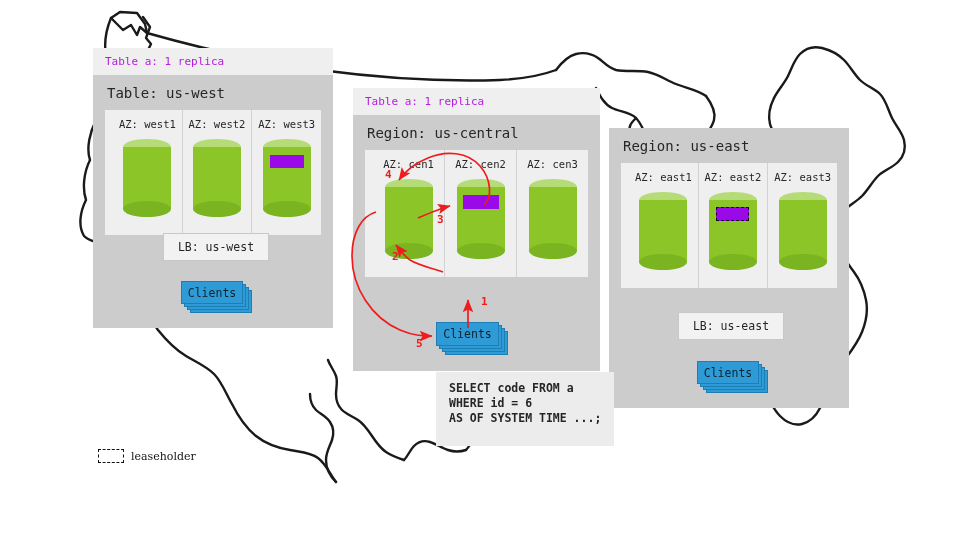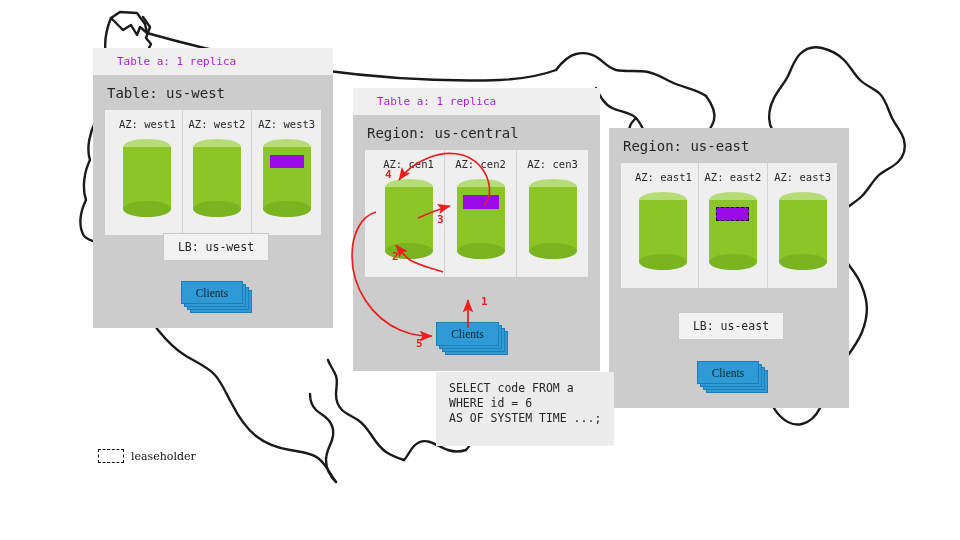--- a/index.html
+++ b/index.html
@@ -8,21 +8,21 @@
     font-family:"DejaVu Sans Mono","Liberation Mono",monospace;
   }
   #stage{position:absolute;left:0;top:0;width:960px;height:540px;}
 
   
   #map-layer{position:absolute;left:0;top:0;width:960px;height:540px;z-index:1;}
 
   
   .region-panel{position:absolute;z-index:3;background:#cccccc;}
   .region-header{background:#efefef;color:#b41ce0;font-size:11px;
-    padding:7px 10px 7px 24px;letter-spacing:0px;white-space:nowrap;}
+    padding:7px 10px 7px 12px;letter-spacing:0px;white-space:nowrap;}
   .region-title{color:#262626;font-size:14px;padding:10px 0 9px 14px;white-space:nowrap;}
   .az-row{display:flex;background:#efefef;margin:0 12px;padding-left:8px;}
   .az-cell{flex:1;background:#efefef;border-right:1px solid #d2d2d2;
     display:flex;flex-direction:column;align-items:center;}
   .az-cell:last-child{border-right:none;}
   .az-label{font-size:10.5px;color:#262626;margin:8px 0 9px 0;white-space:nowrap;}
   .cyl-wrap{position:relative;margin-bottom:16px;}
 
   
   .cyl{position:relative;}
@@ -31,29 +31,29 @@
   .cyl .bottom{position:absolute;left:0;background:#7ab420;border-radius:50%;}
   .replica{position:absolute;background:#9a09e8;z-index:5;}
   .replica.leaseholder{border:1.6px dashed #111111;}
 
   
   .lb-box{position:absolute;background:#f2f2f2;border:1px solid #c8c8c8;
     font-size:11.5px;color:#262626;display:flex;align-items:center;
     justify-content:center;white-space:nowrap;z-index:6;}
 
   
-  .clients{position:absolute;z-index:6;font-family:Liberation Serif, serif;}
+  .clients{position:absolute;z-index:6;}
   .clients .shadow{position:absolute;background:#2e9bd6;border:1px solid #1b7fb5;}
   .clients .front{position:absolute;left:0;top:0;background:#2e9bd6;
     border:1px solid #1b7fb5;display:flex;align-items:center;justify-content:center;
     font-size:11.5px;color:#10232e;white-space:nowrap;}
 
   
   .sql-box{position:absolute;background:#ececec;padding:9px 13px 10px 13px;
-    font-size:11.5px;line-height:15px;color:#262626;white-space:pre;z-index:4;}
+    font-size:11.5px;line-height:15px;color:#262626;white-space:pre;z-index:4;font-weight:bold;}
 
   
   #arrow-layer{position:absolute;left:0;top:0;width:960px;height:540px;z-index:7;
     pointer-events:none;}
   .arrow-num{position:absolute;color:#ee1c1c;font-size:11px;font-weight:bold;z-index:8;}
 
   
   .legend{position:absolute;z-index:4;display:flex;align-items:center;}
   .legend .swatch{width:24px;height:12px;border:1.6px dashed #111111;background:transparent;}
   .legend .legend-label{font-family:"DejaVu Serif","Liberation Serif",serif;

